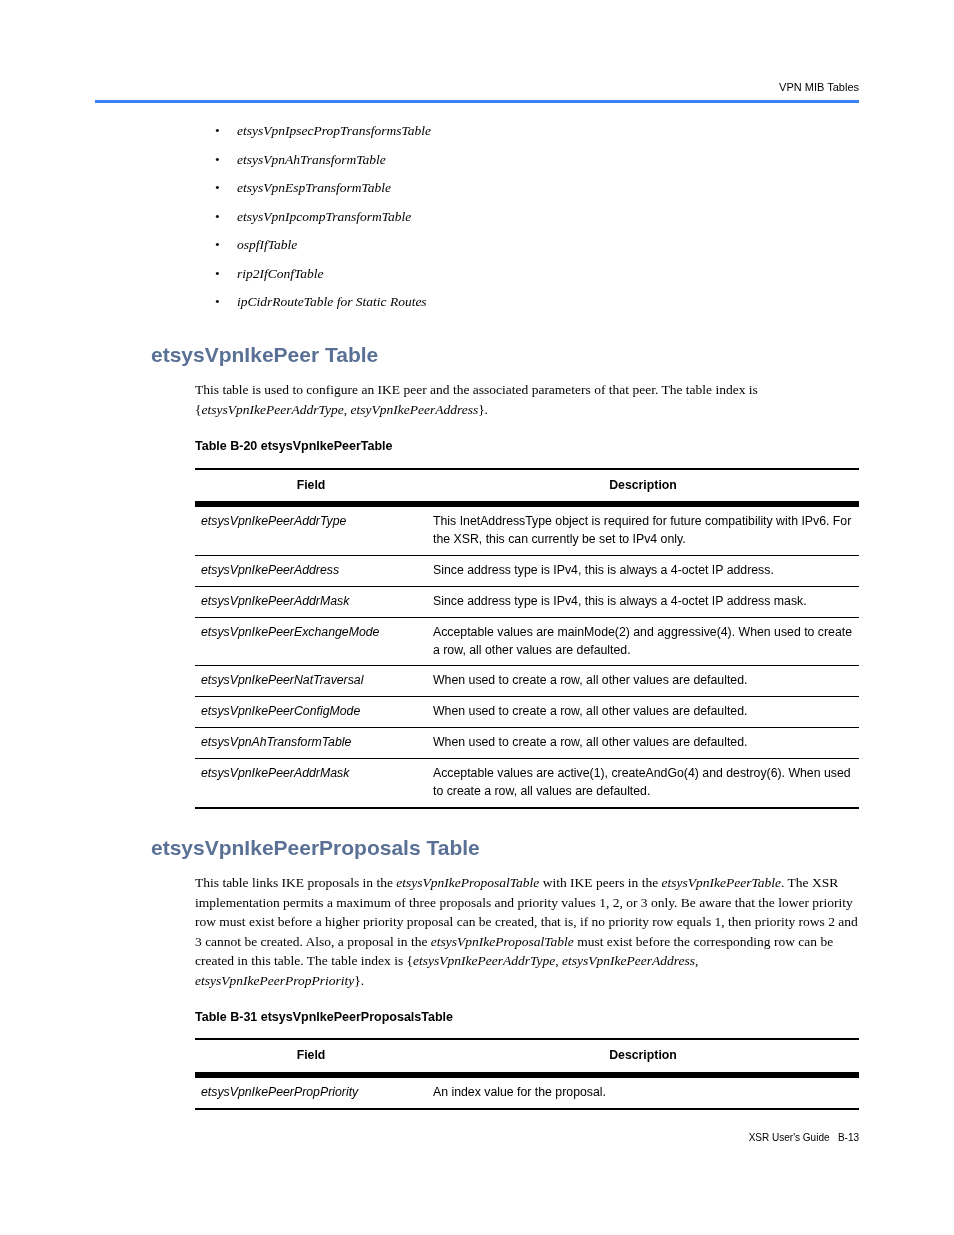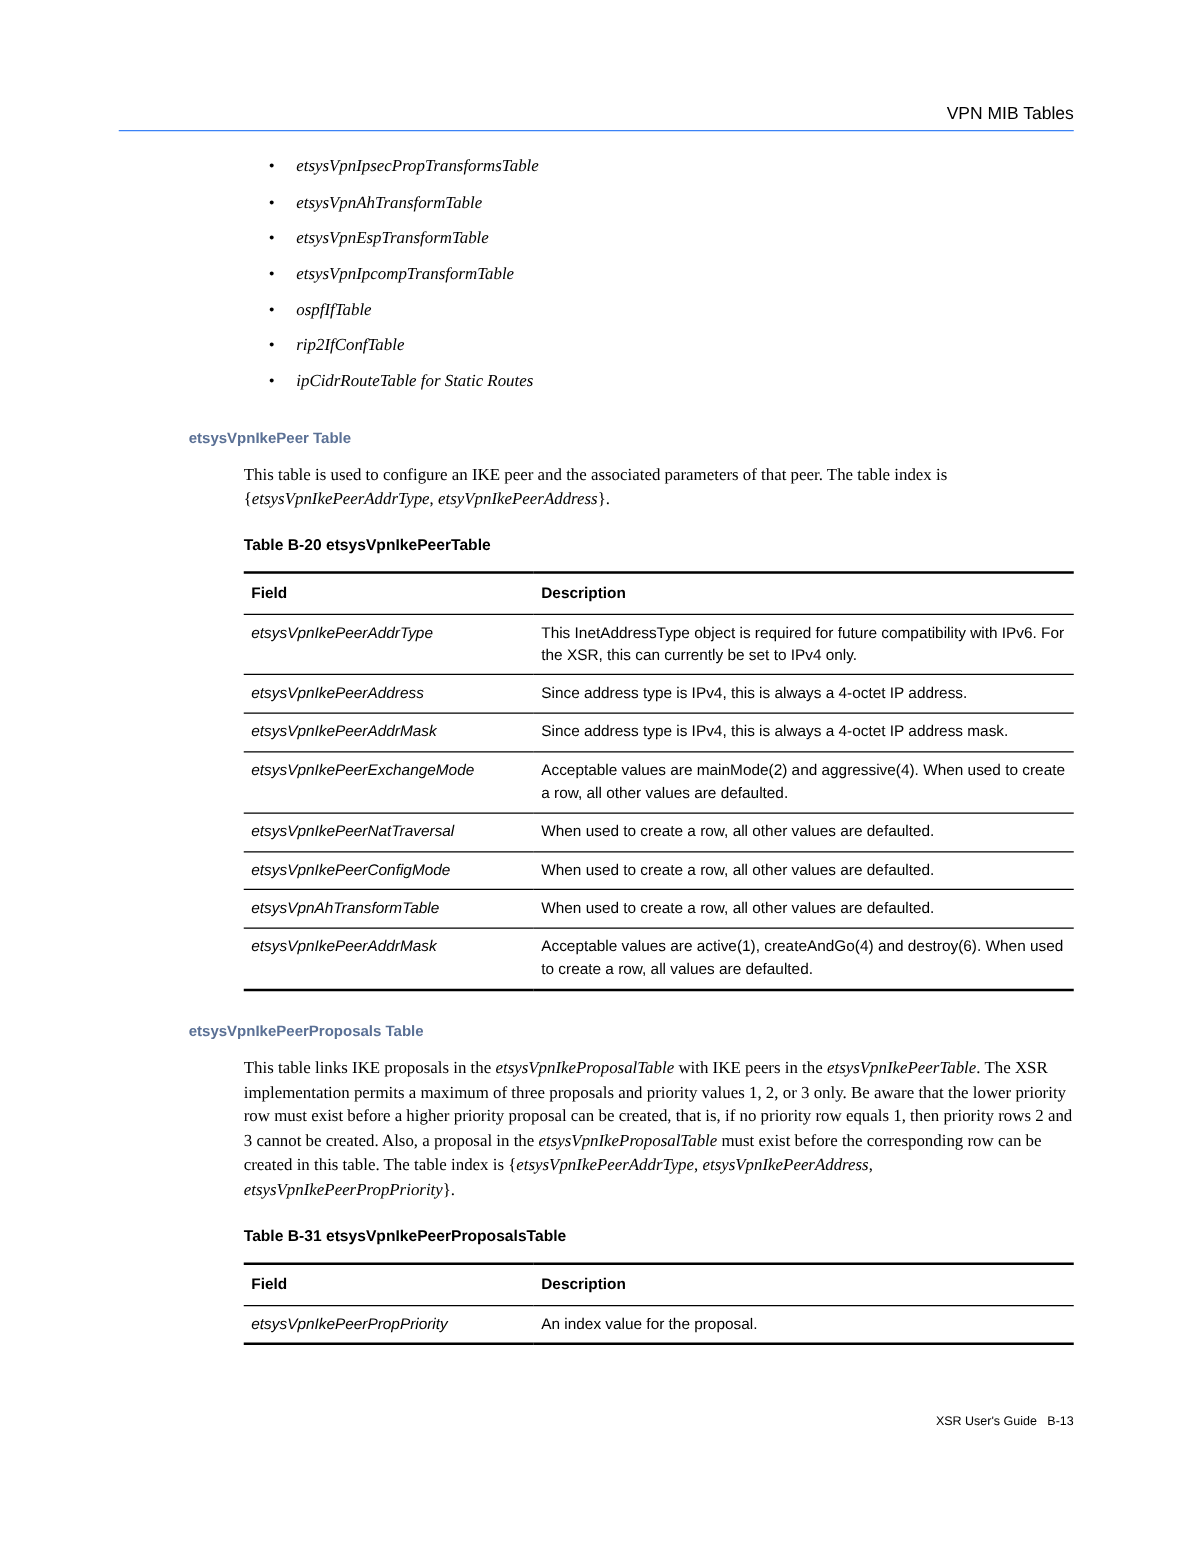--- a/index.html
+++ b/index.html
@@ -15,24 +15,24 @@
   .page {
     width: 954px;
     height: 1235px;
     position: relative;
     box-sizing: border-box;
     padding: 80px 95px 50px 95px;
   }
   .header {
     text-align: right;
     font-family: Arial, Helvetica, sans-serif;
-    font-size: 14px;
+    font-size: 11px;
     color: #000;
     padding-bottom: 4px;
-    border-bottom: 1px solid #3b82f6;
+    border-bottom: 3px solid #3b82f6;
     margin-bottom: 18px;
   }
   .content {
     margin-left: 100px;
   }
   ul.bullets {
     list-style: none;
     padding: 0;
     margin: 0 0 28px 20px;
   }
@@ -44,21 +44,21 @@
   }
   ul.bullets li::before {
     content: "•";
     position: absolute;
     left: 0;
     font-style: normal;
   }
   h2.section-title {
     font-family: Arial, Helvetica, sans-serif;
     font-weight: bold;
-    font-size: 12px;
+    font-size: 21px;
     color: #5a7095;
     margin: 24px 0 10px -44px;
   }
   p.para {
     margin: 0 0 18px 0;
   }
   .ital { font-style: italic; }
   .table-caption {
     font-family: Arial, Helvetica, sans-serif;
     font-weight: bold;
@@ -66,24 +66,24 @@
     margin: 18px 0 12px 0;
   }
   table.data {
     border-collapse: collapse;
     width: 100%;
     font-family: Arial, Helvetica, sans-serif;
     font-size: 12.3px;
     margin-bottom: 24px;
   }
   table.data th {
-    text-align: left;
+    text-align: center;
     font-weight: bold;
     border-top: 2px solid #000;
-    border-bottom: 1px solid #000000;
+    border-bottom: 6px solid #000000;
     padding: 7px 6px;
     vertical-align: top;
   }
   table.data td {
     border-bottom: 1px solid #000;
     padding: 6px 6px;
     vertical-align: top;
   }
   table.data td.field {
     font-style: italic;

